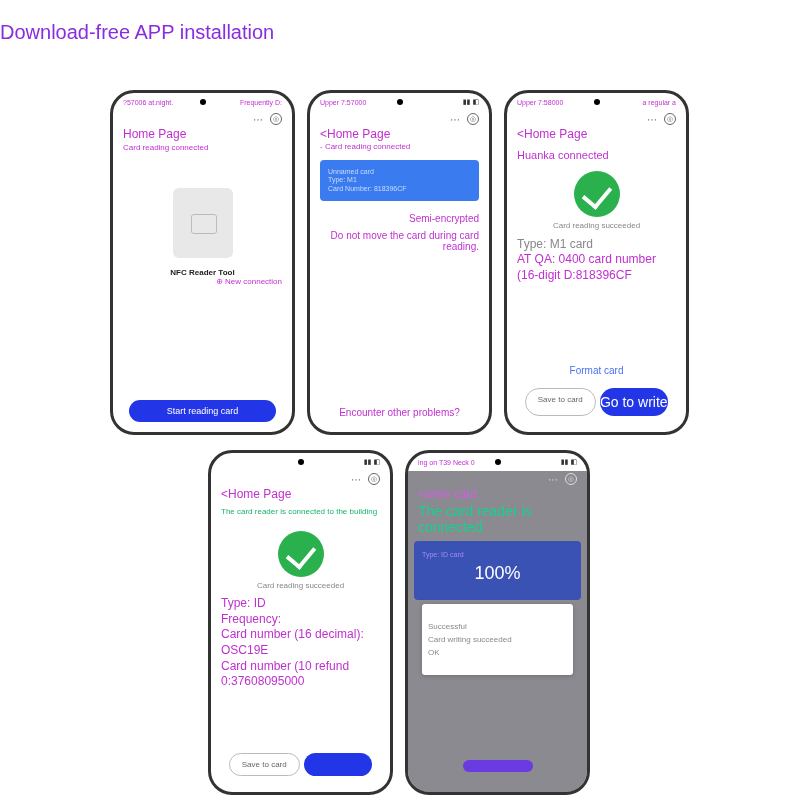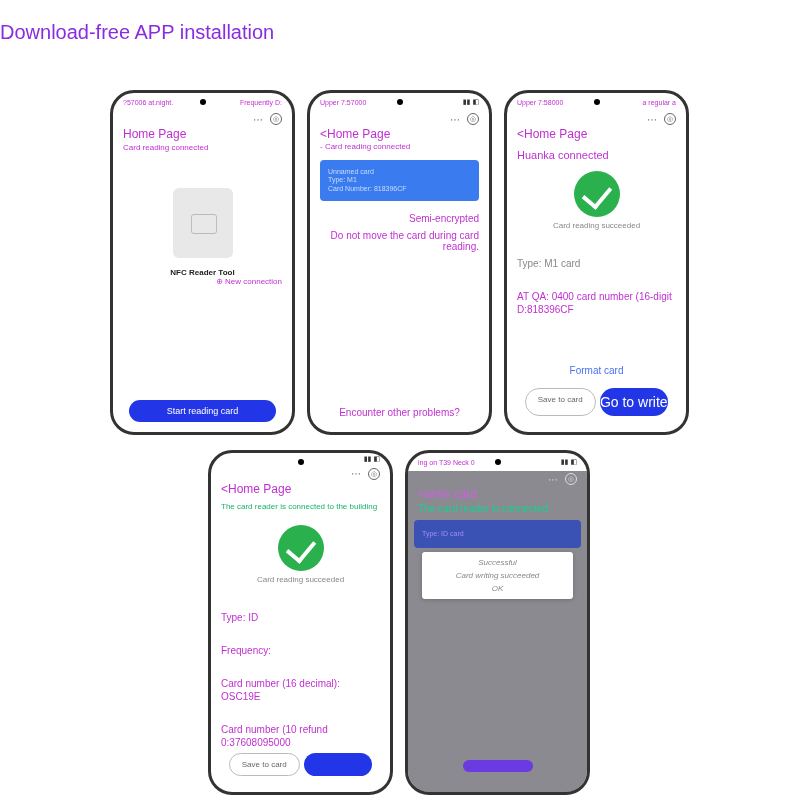--- a/index.html
+++ b/index.html
@@ -76,36 +76,36 @@
 .check {
   width: 46px; height: 46px; background: #2ab04d; border-radius: 50%;
   margin: 4px auto; position: relative;
 }
 .check::after {
   content: ""; position: absolute; left: 14px; top: 10px;
   width: 14px; height: 22px; border-right: 4px solid #fff; border-bottom: 4px solid #fff;
   transform: rotate(40deg);
 }
 .succ { text-align: center; color: #888; font-size: 8px; margin-bottom: 6px; line-height:1.2;}
-.info { color: #888; font-size: 10px; line-height: 1.3; margin-top: 20px; }
+.info { color: #888; font-size: 12px; line-height: 1.3; }
 .info .mag { color: #c030d0; }
 .format { text-align: center; color: #4a6ff5; font-size: 10px; margin-top: auto; margin-bottom: 8px; }
 
 
 .conn-green { color: #18b36a; font-size: 8px; line-height:1.2;}
 
 
 .dark-overlay { position: absolute; inset: 18px 0 0 0; background: rgba(60,60,70,0.6); }
 .dark-statusbar { color:#18d090; }
 .card-blue2 { background:#3b52b5; color:#fff; border-radius:4px; padding:10px 8px; margin:4px 6px;}
 .card-blue2 .pct { text-align:center; font-size:18px; font-weight:500; margin:4px 0 6px;}
 .card-blue2 .faint2 { color:#a48cf0; font-size:7px; line-height:1.2;}
 .dialog {
-  background: #fff; margin: 4px 14px; border-radius: 3px; padding: 2px 6px;
-  text-align: center; color: #888; font-size: 8px; box-shadow: 0 1px 4px rgba(0,0,0,0.2); font-style: italic;
+  background: #fff; margin: 4px 14px; border-radius: 3px; padding: 14px 6px;
+  text-align: left; color: #888; font-size: 8px; box-shadow: 0 1px 4px rgba(0,0,0,0.2);
 }
 .dialog .line { margin: 4px 0; }
 .btn-purple { background:#6a3be0; color:#fff; border-radius:14px; padding:6px 18px; font-size:8px; margin: 0 auto 10px; width:70px; text-align:center;}
 </style>
 </head>
 <body>
 
 <div class="title">Download-free APP installation</div>
 
 <div class="row row1">
@@ -215,23 +215,24 @@
     <div class="statusbar dark-statusbar">
       <span style="color:#c030d0">ing on T39 Neck 0</span>
       <span class="right">▮▮ ◧</span>
     </div>
     <div class="dark-overlay">
       <div class="topbar">
         <span class="dots" style="color:#ddd">⋯</span>
         <span class="ic" style="border-color:#ddd;color:#ddd">◎</span>
       </div>
       <div class="home" style="color:#d060e0">&lt;write card</div>
-      <div style="color:#18d090;font-size:10px;padding:0 10px 2px">The card reader is connected</div>
+      <div style="color:#18d090;font-size:14px;padding:0 10px 2px">The card reader is connected</div>
       <div class="card-blue2">
         <div class="faint2">Type: ID card</div>
+        <div class="pct">100%</div>
       </div>
       <div class="dialog">
         <div class="line">Successful</div>
         <div class="line">Card writing succeeded</div>
         <div class="line" style="color:#888">OK</div>
       </div>
       <div style="position:absolute;bottom:10px;width:100%;display:flex;justify-content:center">
         <div class="btn-purple"> </div>
       </div>
     </div>

